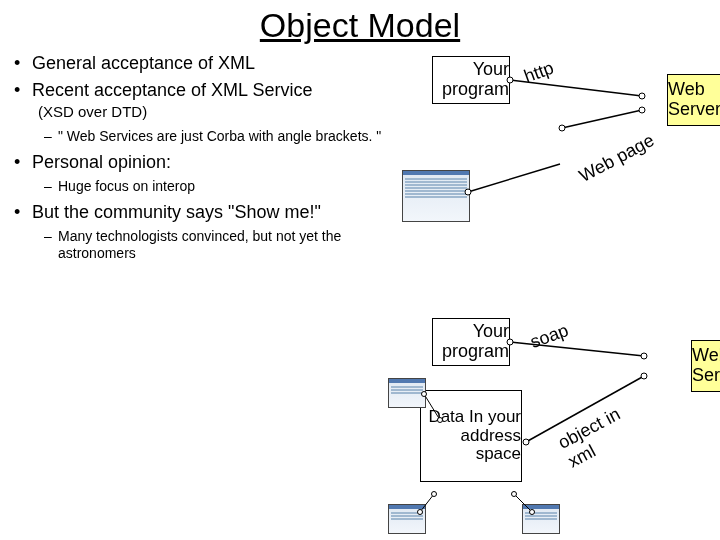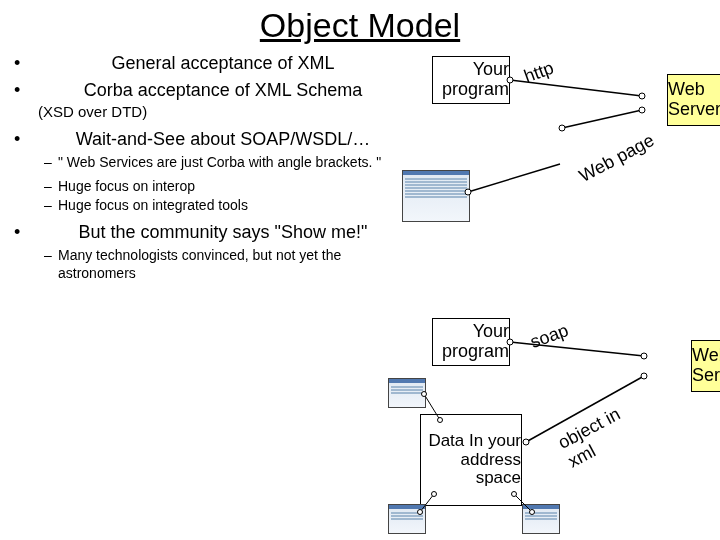--- a/index.html
+++ b/index.html
@@ -19,21 +19,21 @@
     text-decoration: underline;
   }
   .content {
     position: absolute;
     top: 52px;
     left: 14px;
     width: 400px;
     font-size: 18px;
     line-height: 1.25;
   }
-  ul.bullets { list-style: none; text-align: center; }
+  ul.bullets { list-style: none; }
   ul.bullets > li { position: relative; padding-left: 18px; margin-bottom: 4px; }
   ul.bullets > li::before { content: "•"; position: absolute; left: 0; top: 0; }
   .paren { font-size: 15px; margin-left: 24px; margin-top: -2px; margin-bottom: 6px; }
   ul.sub { list-style: none; margin-left: 30px; margin-top: 2px; margin-bottom: 6px; }
   ul.sub > li { position: relative; padding-left: 14px; font-size: 14px; line-height: 1.25; margin-bottom: 2px; }
   ul.sub > li::before { content: "–"; position: absolute; left: 0; top: 0; }
   .box {
     position: absolute;
     border: 1.5px solid #000;
     background: #fff;
@@ -72,32 +72,31 @@
   svg.conn { position:absolute; overflow:visible; pointer-events:none; }
 </style>
 </head>
 <body>
 
 <div class="title">Object Model</div>
 
 <div class="content">
   <ul class="bullets">
     <li>General acceptance of XML</li>
-    <li>Corba acceptance of XML Schema</li>
+    <li>Recent acceptance of XML Service</li>
   </ul>
   <div class="paren">(XSD over DTD)</div>
-  <ul class="bullets">
-    <li>Wait-and-See about SOAP/WSDL/…</li>
-  </ul>
   <ul class="sub">
     <li>" Web Services  are just Corba with angle brackets. "</li>
   </ul>
+  <ul class="bullets">
+    <li>Personal opinion:</li>
+  </ul>
   <ul class="sub">
     <li>Huge focus on interop</li>
-    <li>Huge focus on integrated tools</li>
   </ul>
   <ul class="bullets">
     <li>But the community says "Show me!"</li>
   </ul>
   <ul class="sub">
     <li>Many technologists convinced, but not yet the astronomers</li>
   </ul>
 </div>
 
 <div class="box" style="left:432px; top:56px; width:78px; height:48px;">Your program</div>
@@ -129,21 +128,21 @@
     </div>
 </div>
 
 <svg class="conn" style="left:464px; top:120px; width:190px; height:80px;">
   <line x1="4" y1="72" x2="96" y2="44" stroke="#000" stroke-width="1.5"></line>
   <circle cx="4" cy="72" r="3" fill="#fff" stroke="#000"></circle>
 </svg>
 
 <div class="box" style="left:432px; top:318px; width:78px; height:48px;">Your program</div>
 
-<div class="box" style="left:420px; top:414px; width:102px; height:92px; font-size:17px;">Data In your address space</div>
+<div class="box" style="left:420px; top:390px; width:102px; height:92px; font-size:17px;">Data In your address space</div>
 
 <div class="ylw" style="left:670px; top:340px; width:68px; height:52px;">Web Service</div>
 
 <svg class="conn" style="left:506px; top:332px; width:148px; height:130px;">
   <line x1="4" y1="10" x2="138" y2="24" stroke="#000" stroke-width="1.5"></line>
   <circle cx="4" cy="10" r="3" fill="#fff" stroke="#000"></circle>
   <circle cx="138" cy="24" r="3" fill="#fff" stroke="#000"></circle>
   <line x1="138" y1="44" x2="20" y2="110" stroke="#000" stroke-width="1.5"></line>
   <circle cx="138" cy="44" r="3" fill="#fff" stroke="#000"></circle>
   <circle cx="20" cy="110" r="3" fill="#fff" stroke="#000"></circle>

